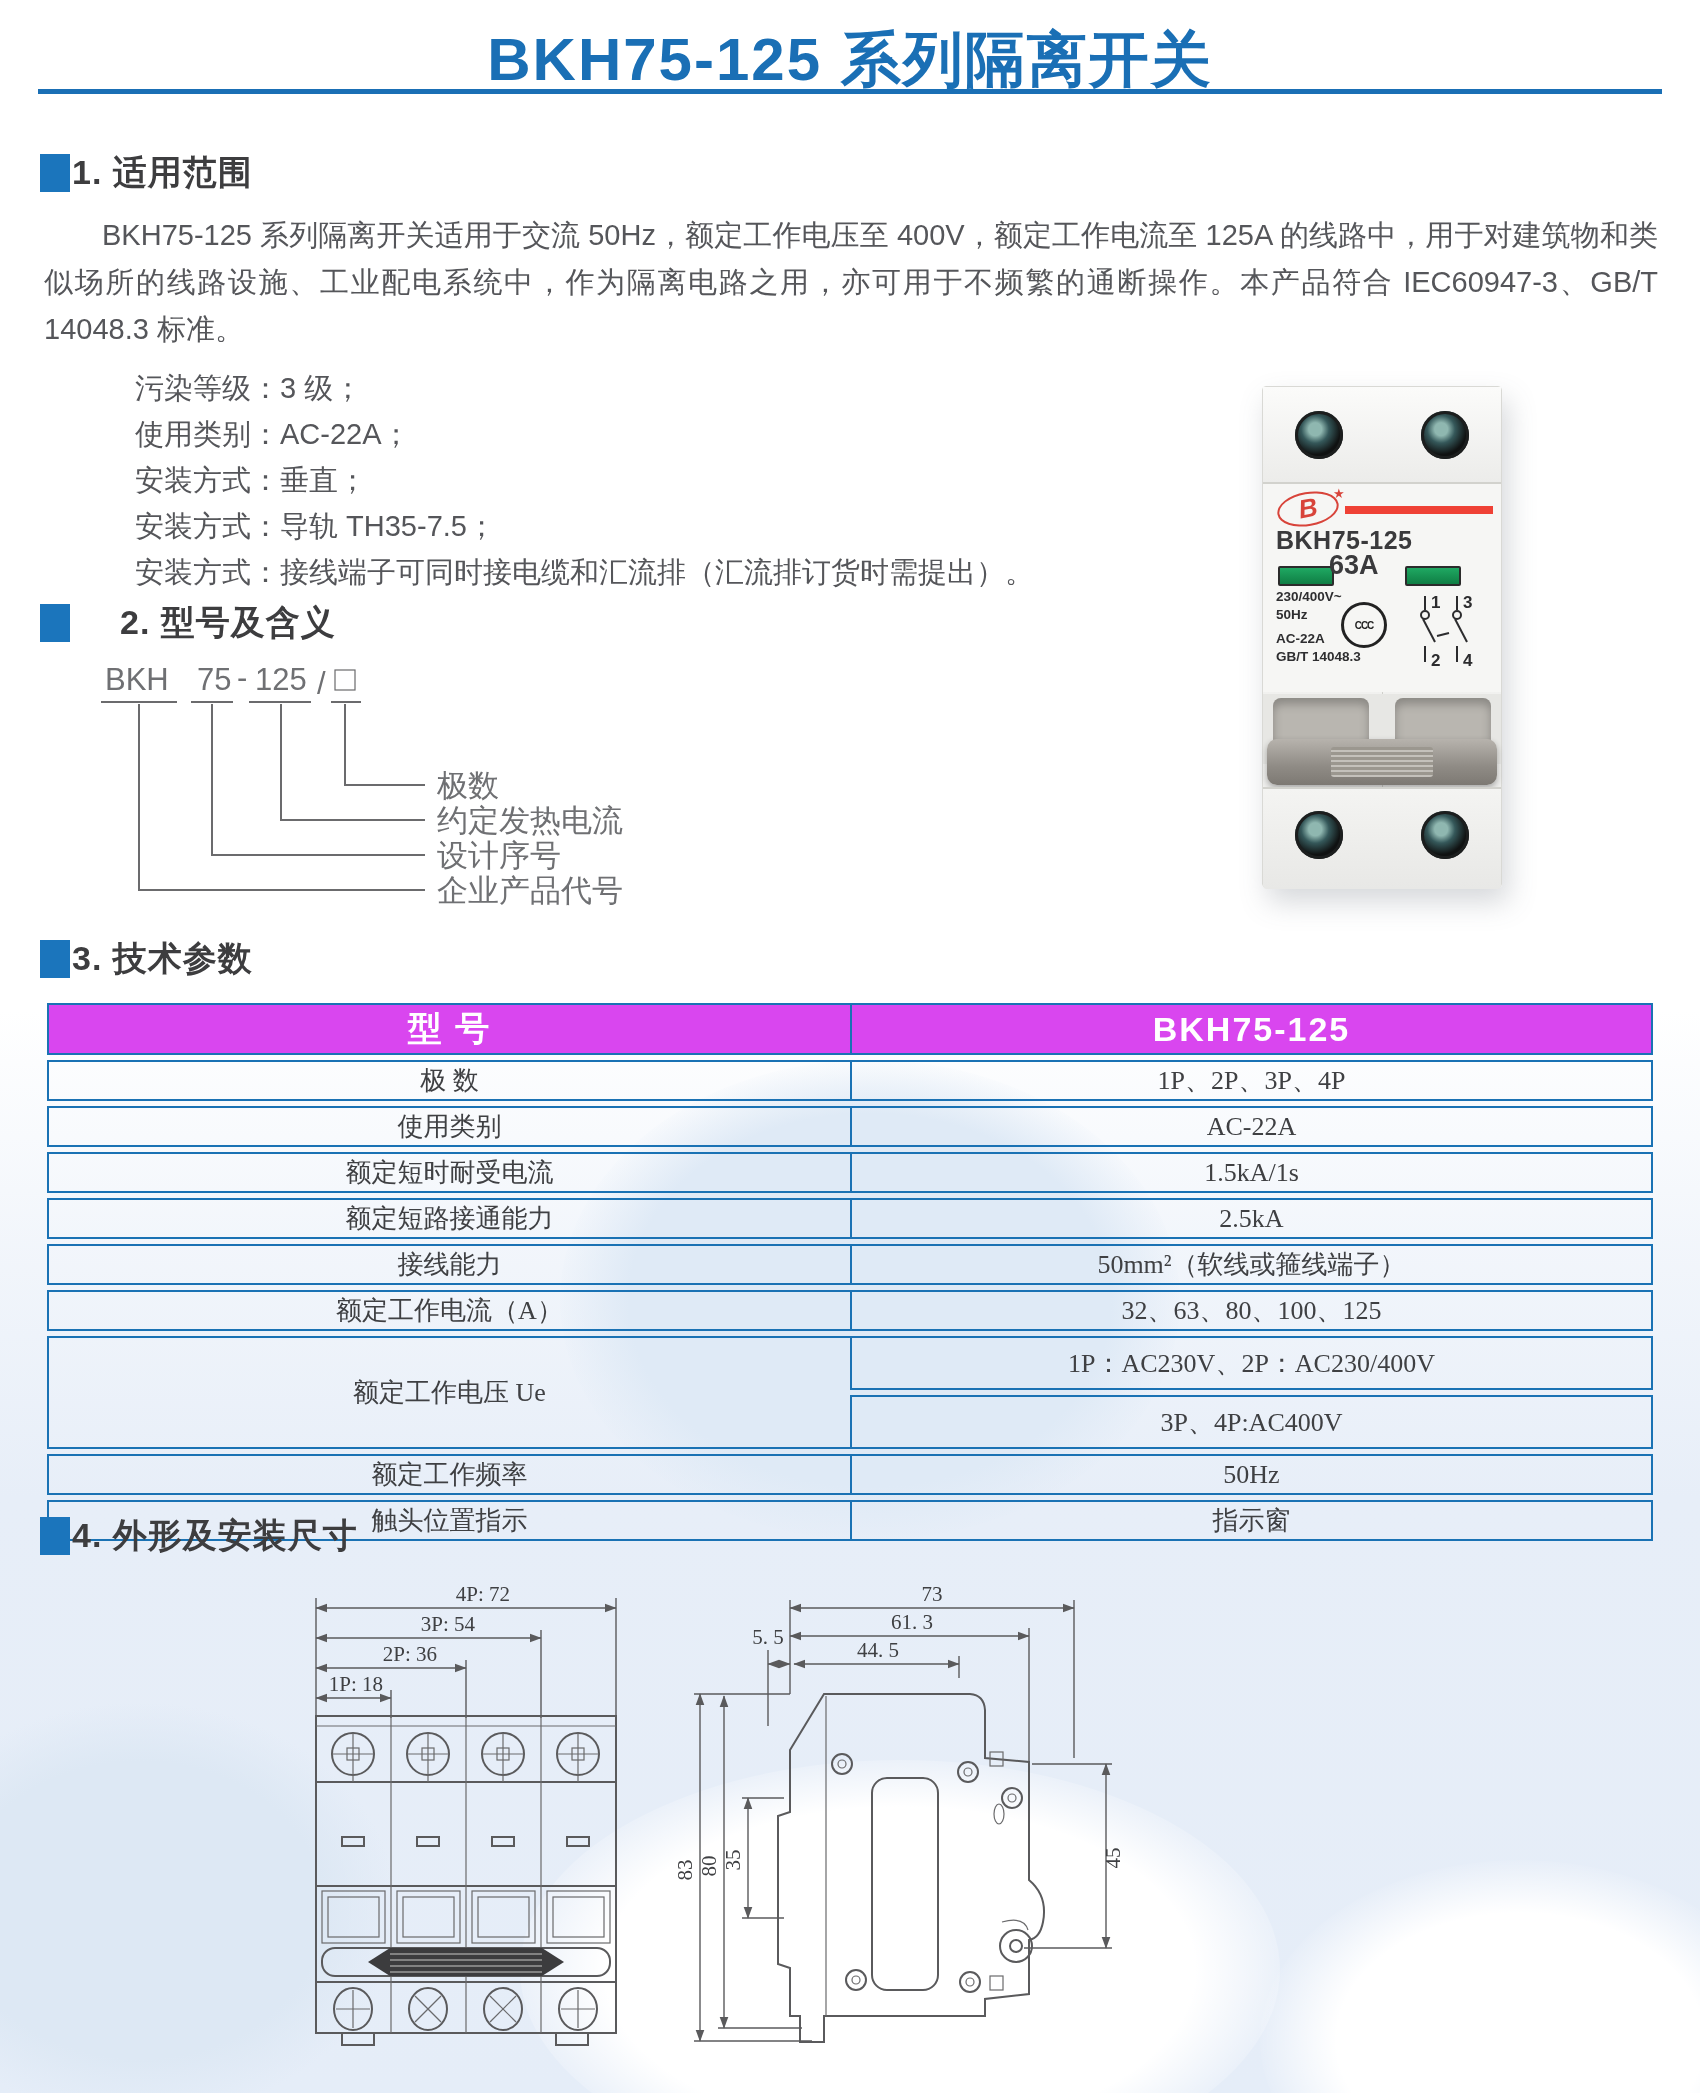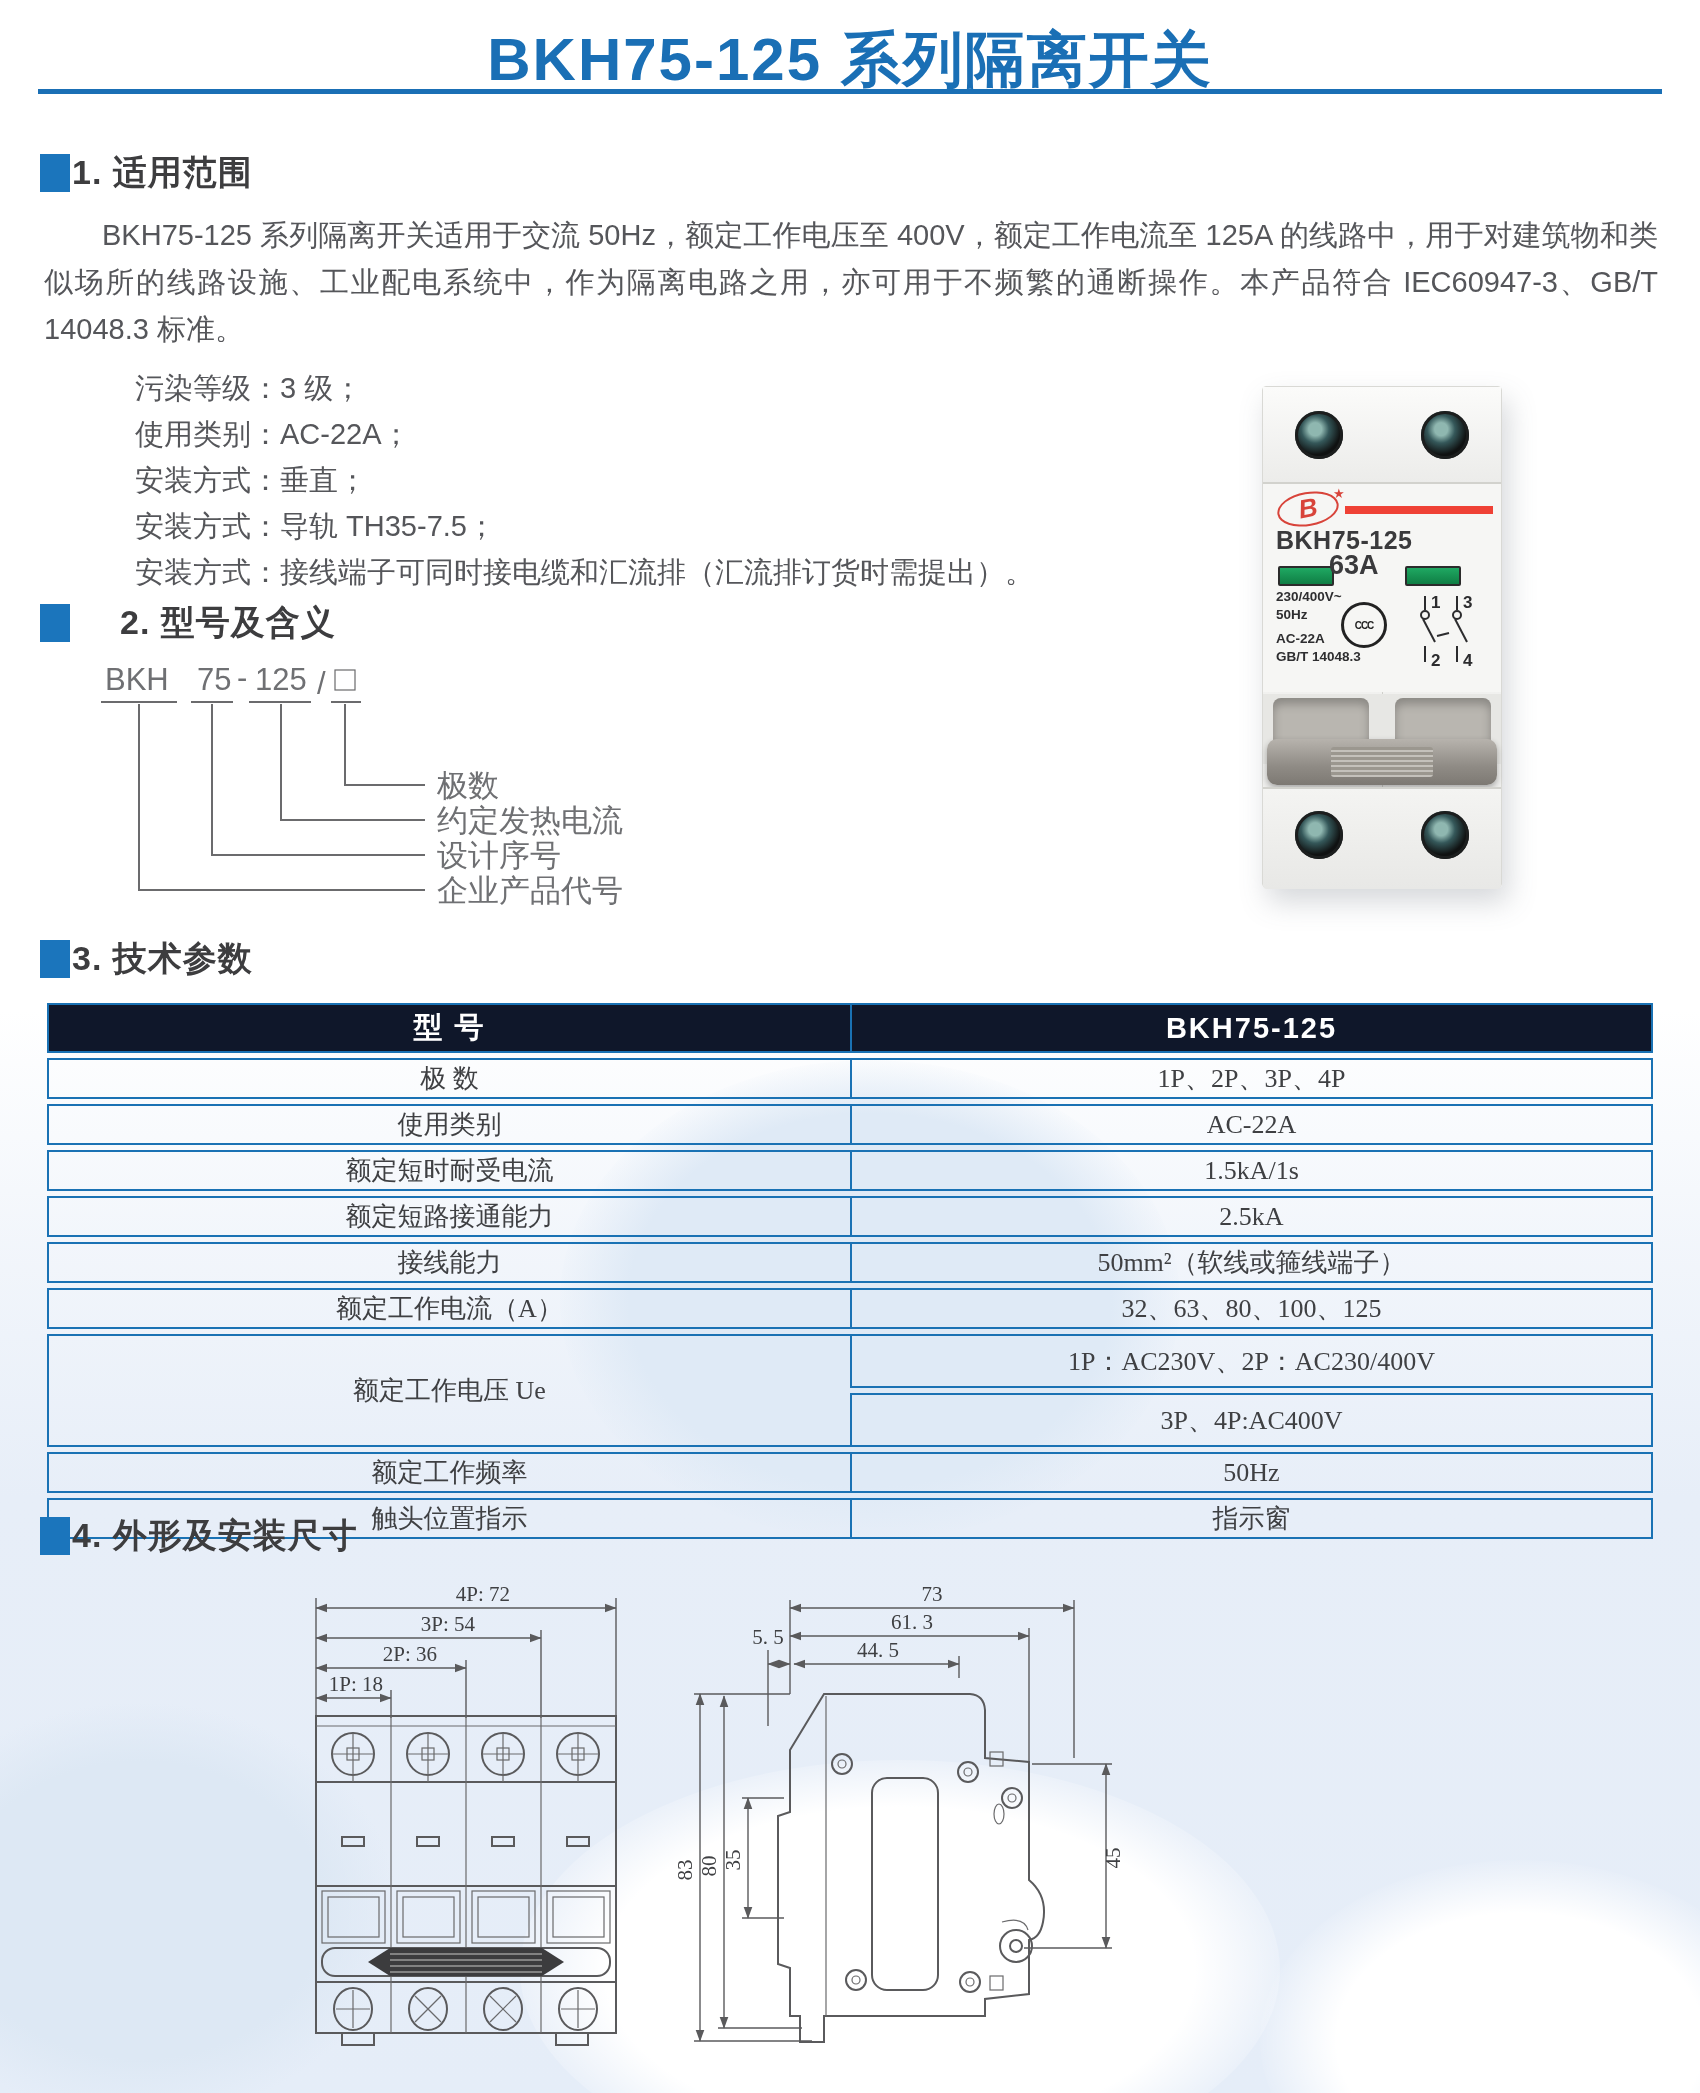--- a/index.html
+++ b/index.html
@@ -61,21 +61,21 @@
     background:linear-gradient(180deg,#b7b3ad,#8f8b85 60%,#7d7973);box-shadow:0 3px 6px rgba(0,0,0,.3);}
   .handle-grip{position:absolute;left:64px;right:64px;top:8px;bottom:8px;
     background:repeating-linear-gradient(180deg,#9b978f 0 3px,#c4c1bb 3px 5px);border-radius:3px;}
   .prod-bottom{position:absolute;left:0;top:400px;right:0;height:100px;border-top:2px solid #d2d2cd;
     background:linear-gradient(180deg,#f4f4f2,#e8e8e6);border-radius:0 0 4px 4px;}
   .prod-bottom .terminal{top:22px;}
   
   .model-svg{position:absolute;left:85px;top:652px;}
   
   .tech-table{position:absolute;left:47px;top:998px;width:1606px;border-collapse:separate;border-spacing:0 5px;}
-  .tech-table th{background:#0f172a;color:#ffffff;font-size:29px;font-weight:bold;height:44px;
+  .tech-table th{background:#d946ef;color:#ffffff;font-size:34px;font-weight:bold;height:44px;
     border:2px solid #1a72b4;letter-spacing:2px;}
   .tech-table td{border:2px solid #1a72b4;text-align:center;font-size:26px;color:#3f4043;height:31px;
     font-family:"Liberation Serif","DejaVu Serif",serif;background:transparent;margin-left:8px;}
   .tech-table .c1{width:50%;border-right:none;}
   .tech-table .tall{height:48px;}
   
   .draw{position:absolute;}
   .d-front{left:298px;top:1586px;}
   .d-side{left:672px;top:1586px;}
   svg .ln{stroke:#5a5a5c;stroke-width:2;fill:none;}

